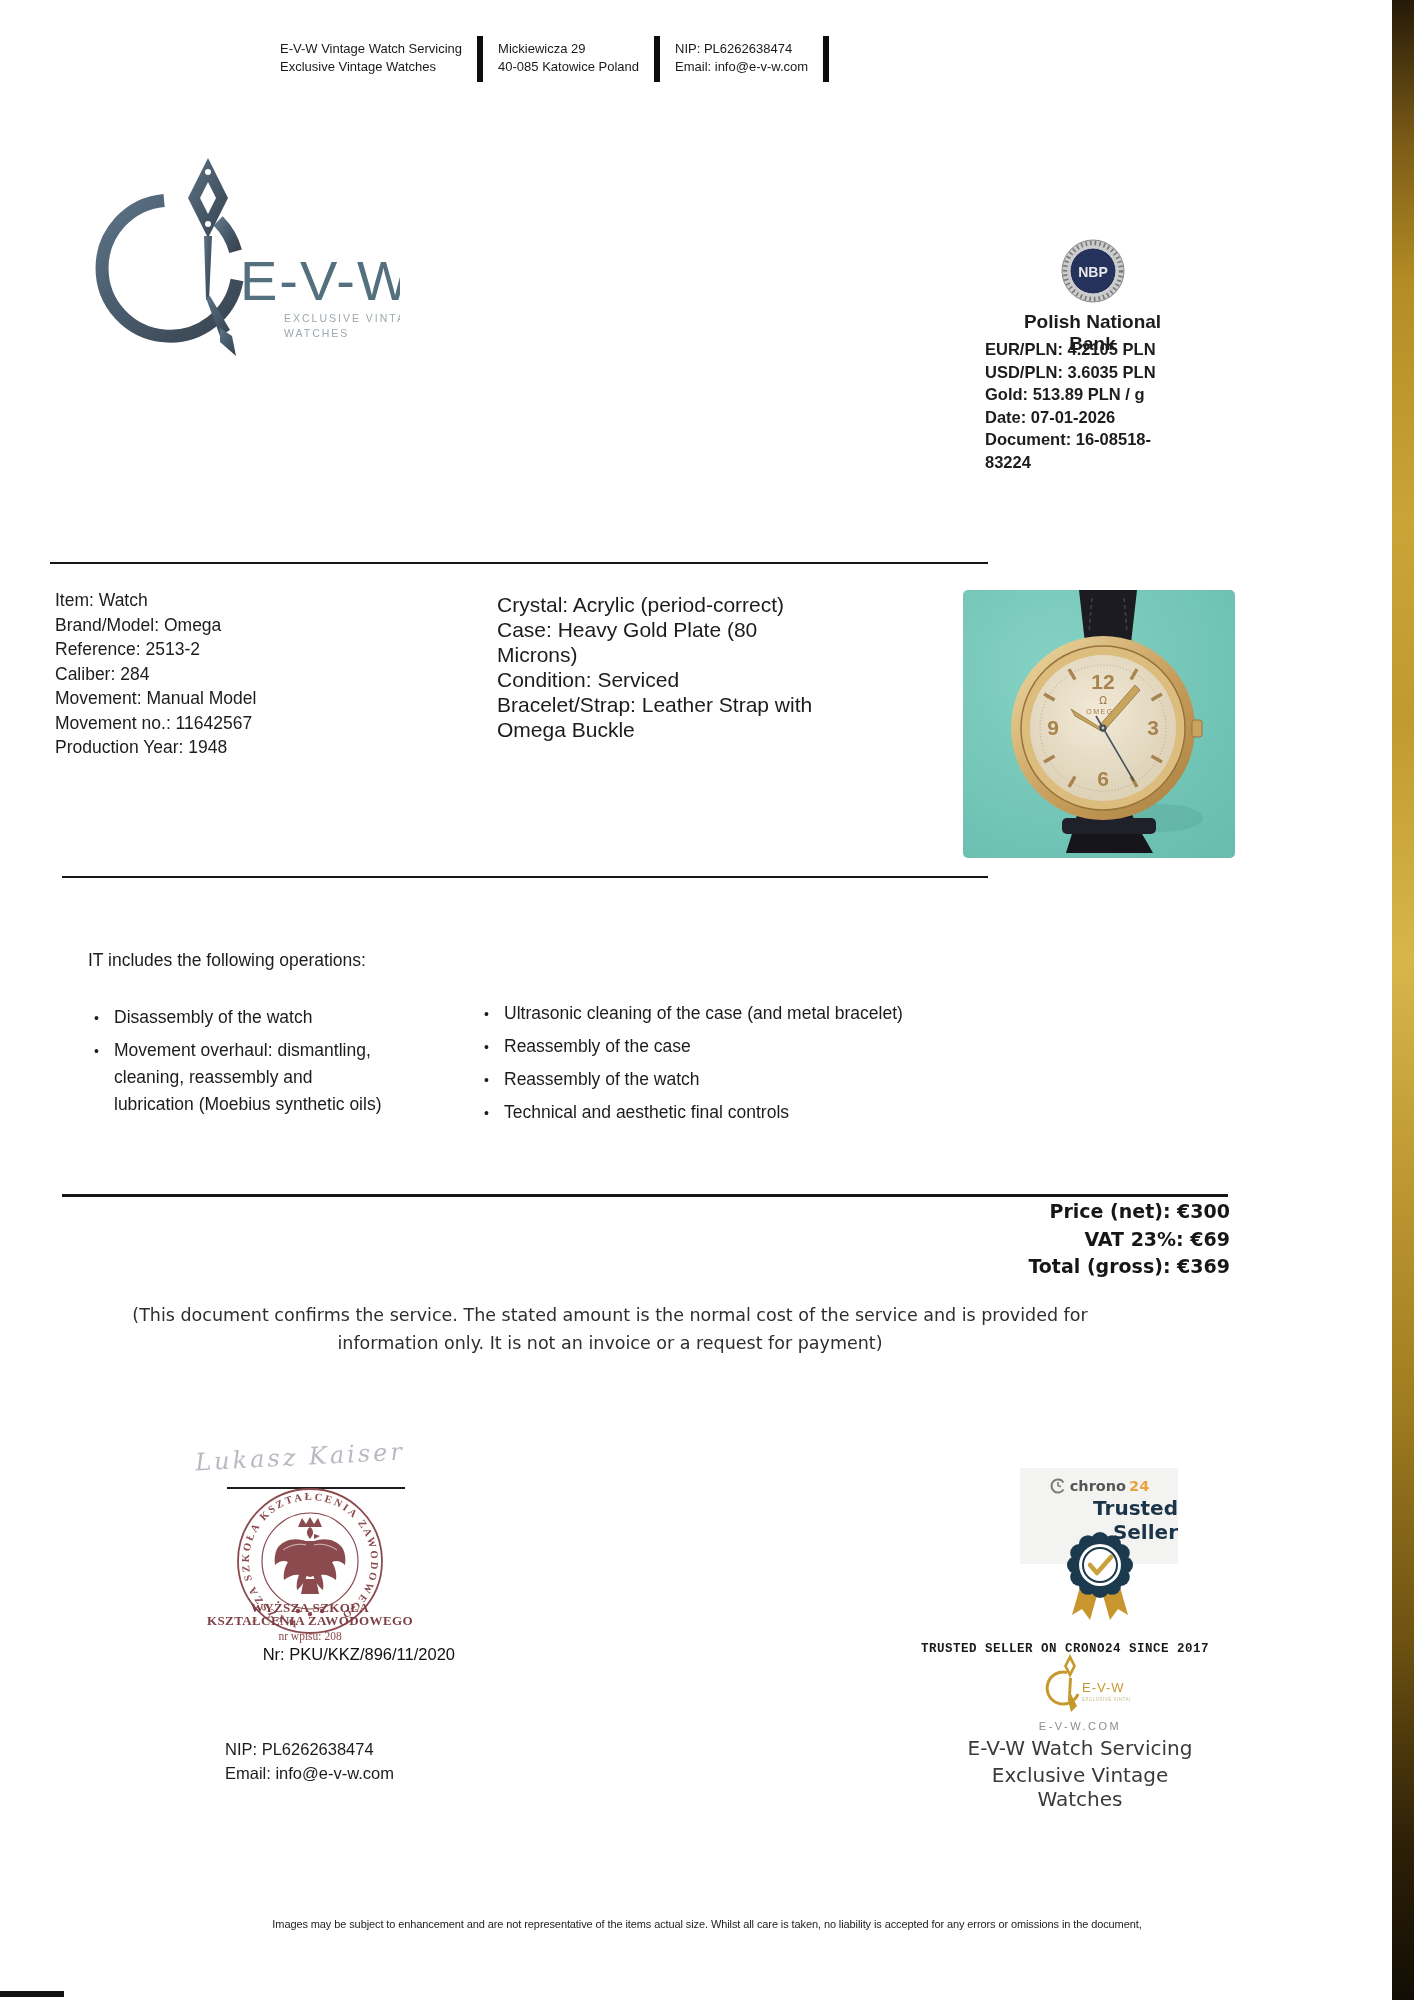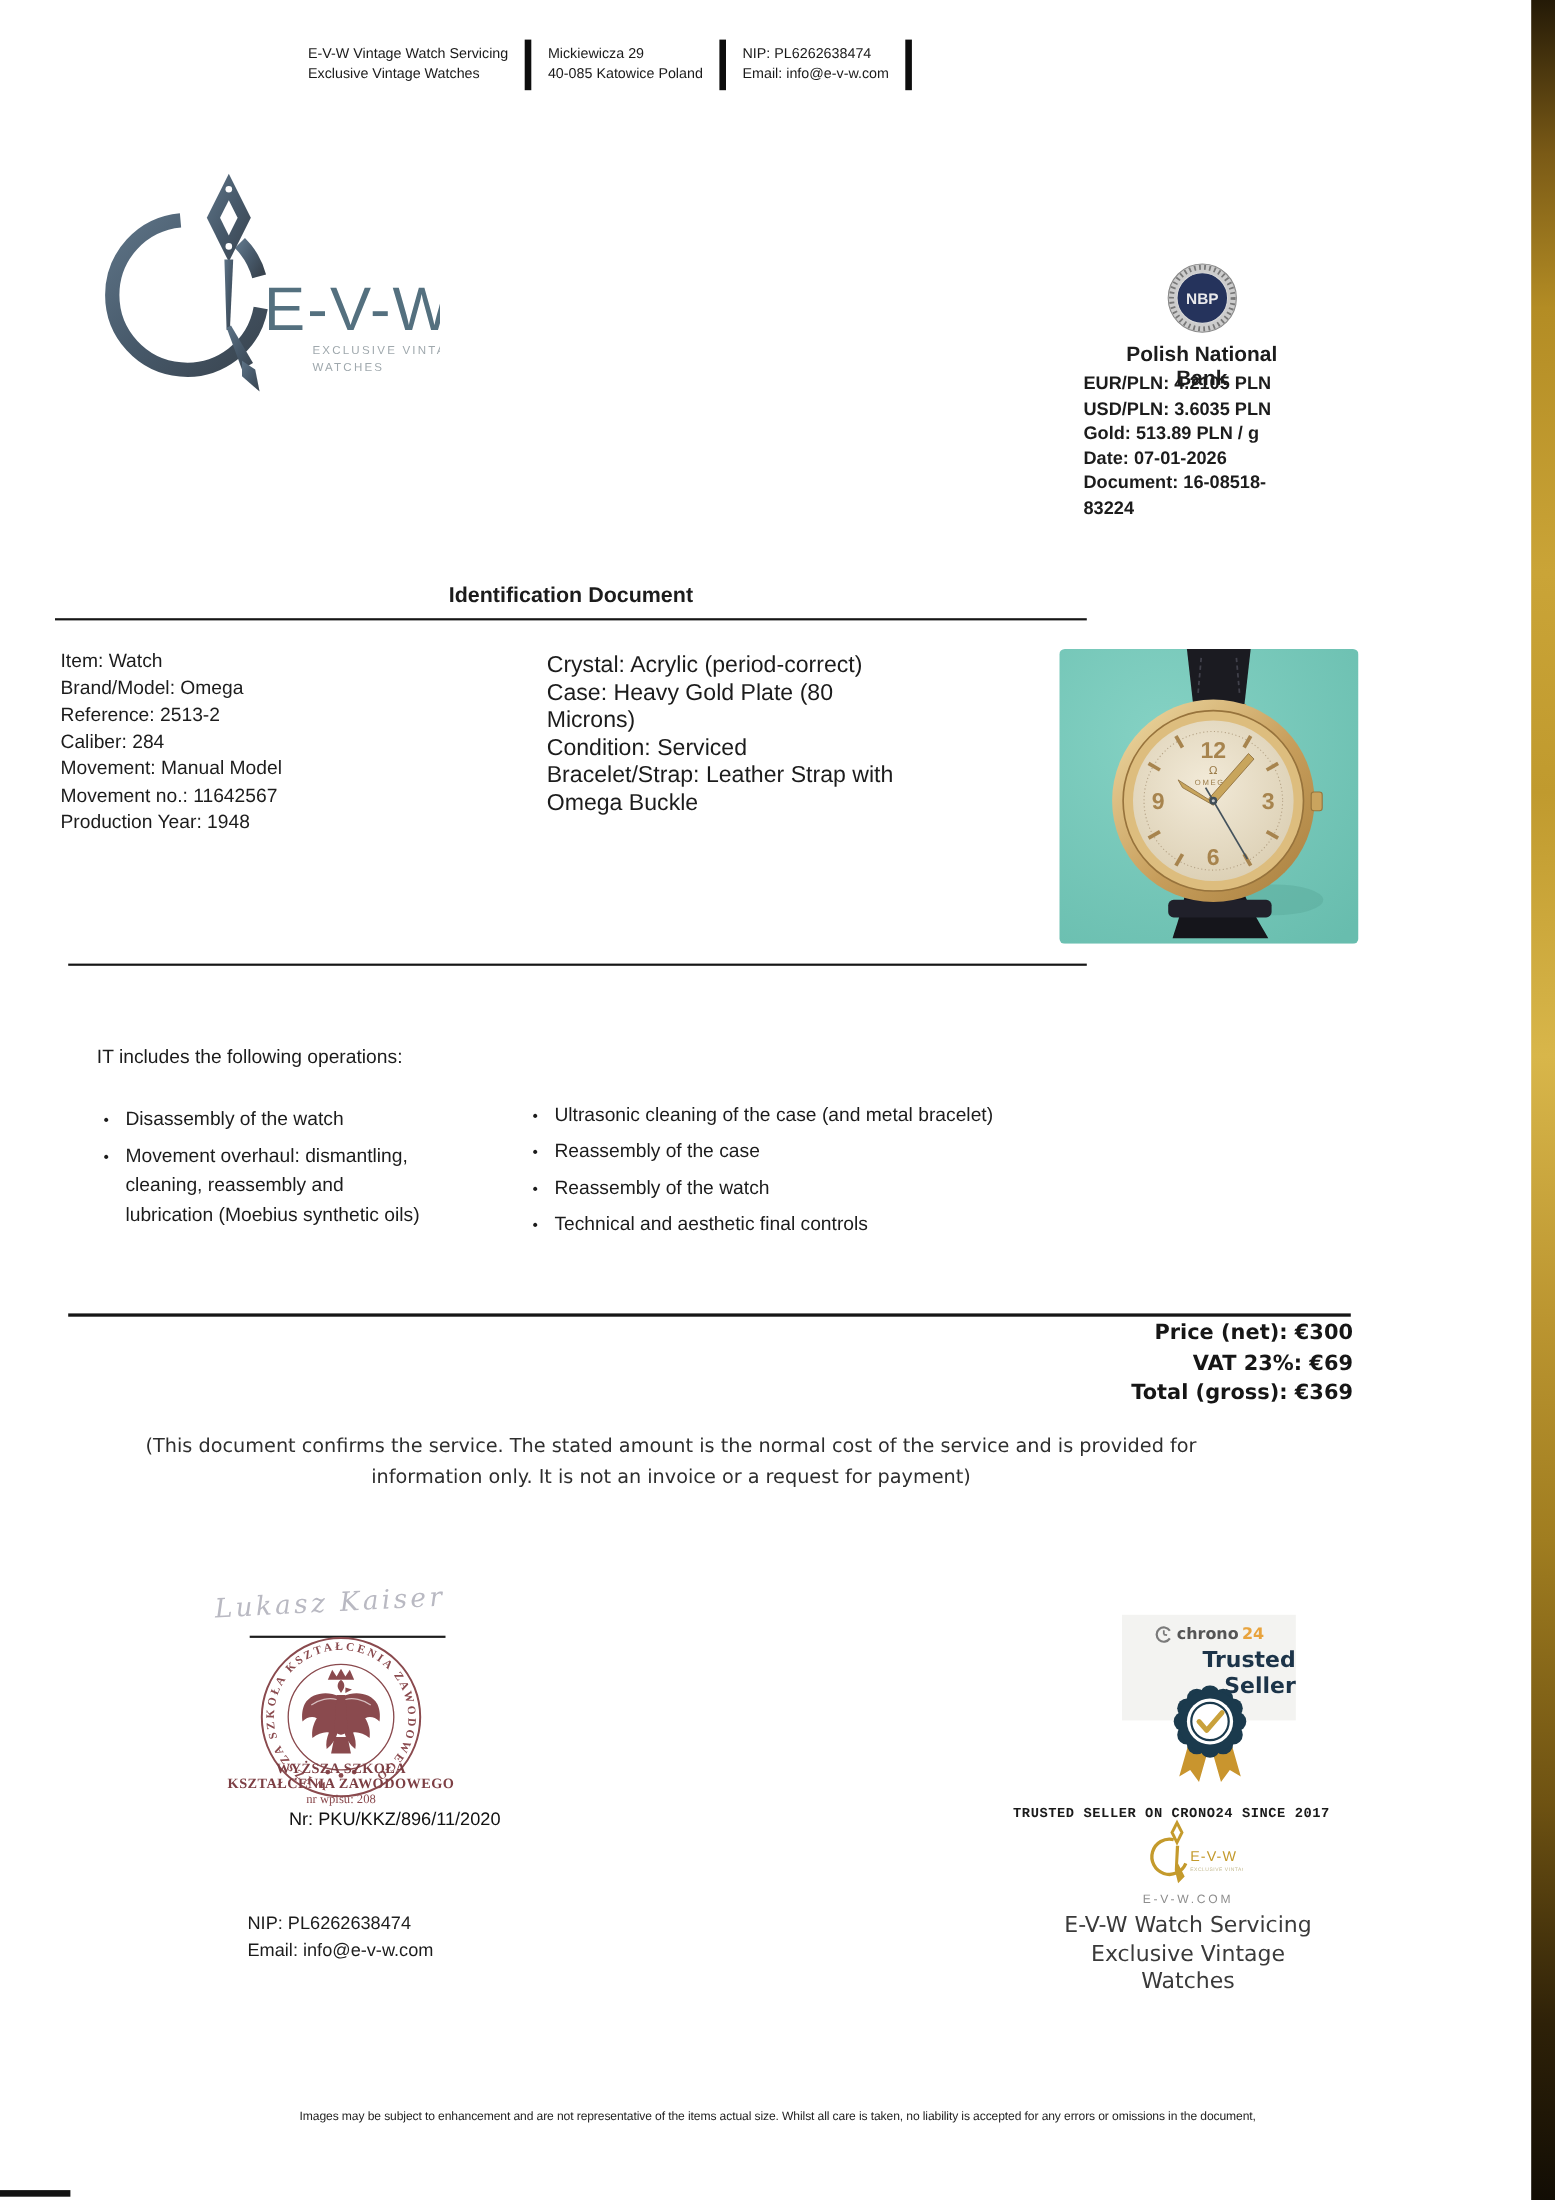--- a/index.html
+++ b/index.html
@@ -154,21 +154,20 @@
   </div>
   <div class="rates">
     <div>EUR/PLN: 4.2105 PLN</div>
     <div>USD/PLN: 3.6035 PLN</div>
     <div>Gold: 513.89 PLN / g</div>
     <div>Date: 07-01-2026</div>
     <div>Document:  16-08518-</div>
     <div>83224</div>
   </div>
 
-  <div class="doc-title">Identification Document</div>
   <div class="rule1"></div>
 
   <div class="item-col">
     <div>Item: Watch</div>
     <div>Brand/Model: Omega</div>
     <div>Reference: 2513-2</div>
     <div>Caliber: 284</div>
     <div>Movement: Manual Model</div>
     <div>Movement no.: 11642567</div>
     <div>Production Year: 1948</div>

